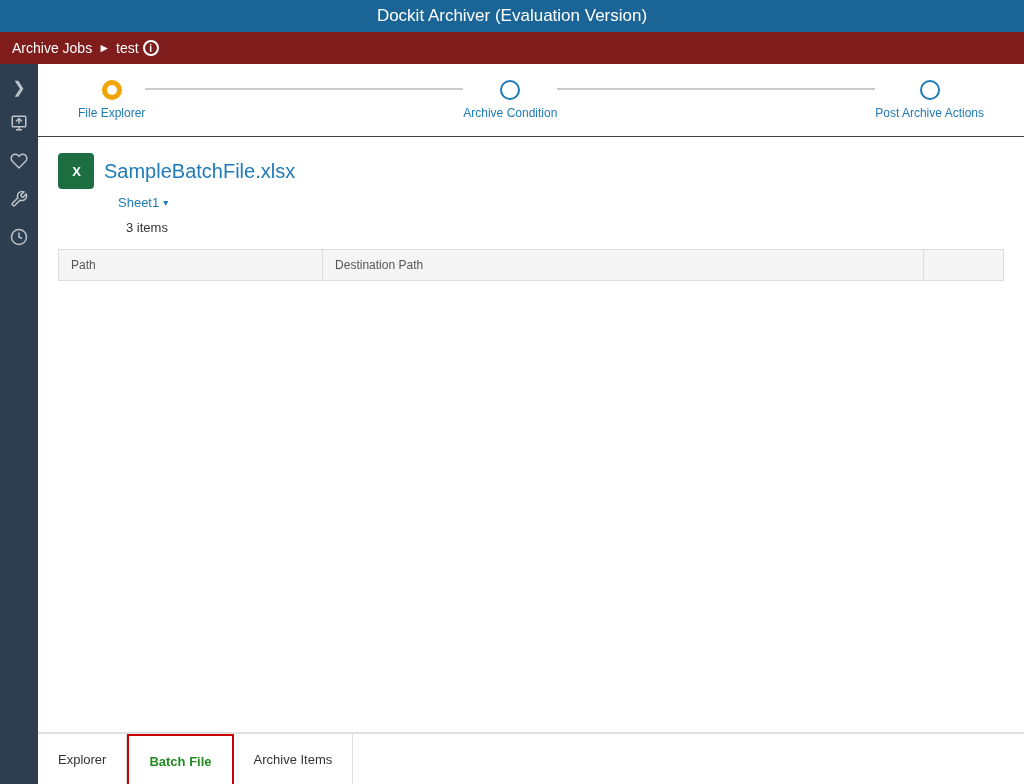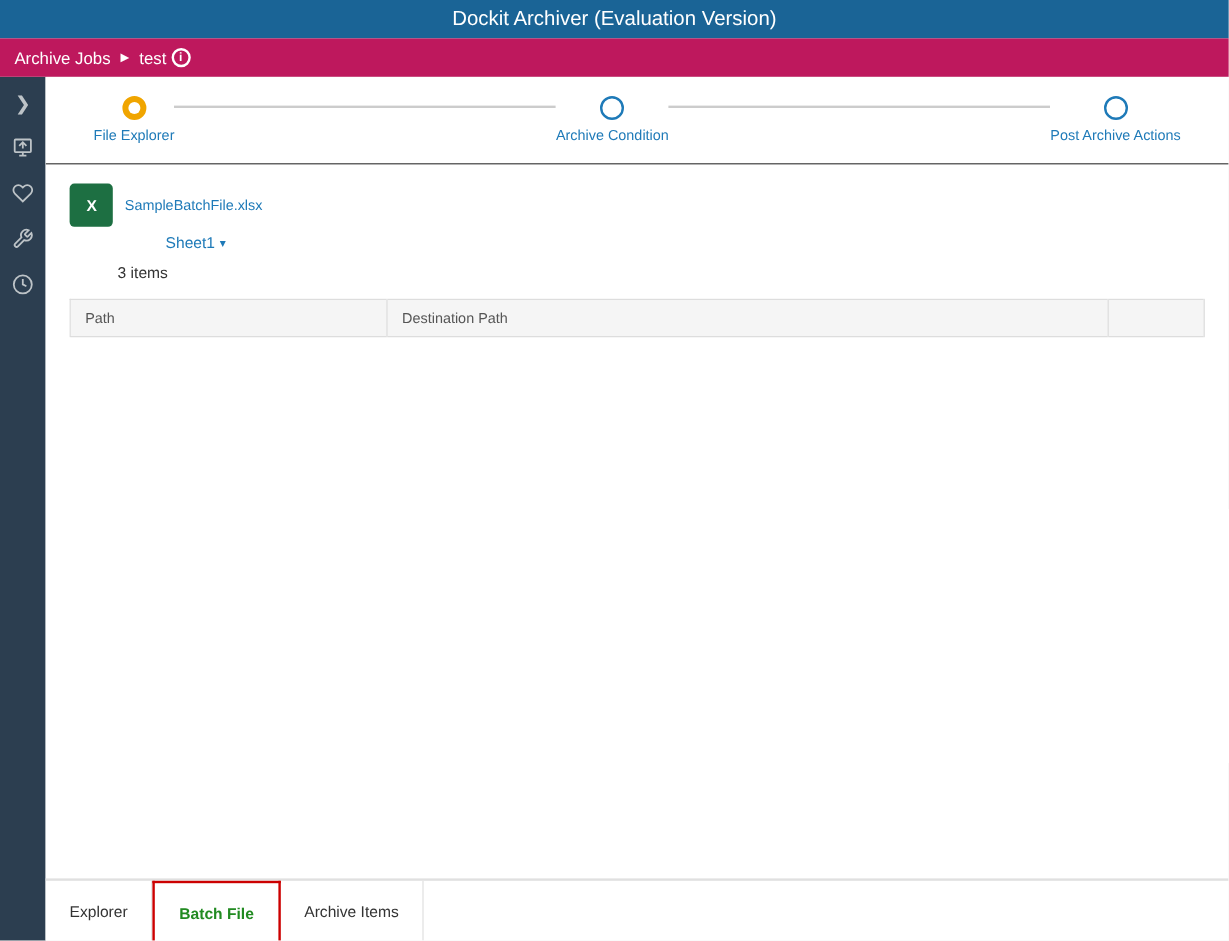--- a/index.html
+++ b/index.html
@@ -11,21 +11,21 @@
       color: white;
       text-align: center;
       padding: 6px 0;
       font-size: 17px;
       font-weight: 500;
       flex-shrink: 0;
     }
 
     
     .header-bar {
-      background: #be185d;
+      background: #7f1d1d;
       color: white;
       padding: 8px 12px;
       font-size: 14px;
       display: flex;
       align-items: center;
       flex-shrink: 0;
     }
     .header-bar .breadcrumb-arrow {
       margin: 0 6px;
       font-size: 12px;
@@ -154,38 +154,38 @@
       align-items: center;
       justify-content: center;
       color: white;
       font-size: 14px;
       font-weight: bold;
       margin-right: 10px;
       flex-shrink: 0;
     }
     .file-name {
       color: #1e7ab8;
-      font-size: 12px;
+      font-size: 20px;
       font-weight: 500;
     }
     .sheet-selector {
       display: flex;
       align-items: center;
-      margin-left: 80px;
+      margin-left: 60px;
       margin-bottom: 10px;
       color: #1e7ab8;
       cursor: pointer;
       font-size: 13px;
     }
     .sheet-selector .chevron {
       margin-left: 4px;
       font-size: 10px;
     }
     .items-count {
-      margin-left: 40px;
+      margin-left: 68px;
       margin-bottom: 14px;
       color: #333;
       font-size: 13px;
     }
 
     
     .data-table {
       width: 100%;
       border-collapse: collapse;
       border: 1px solid #ddd;

